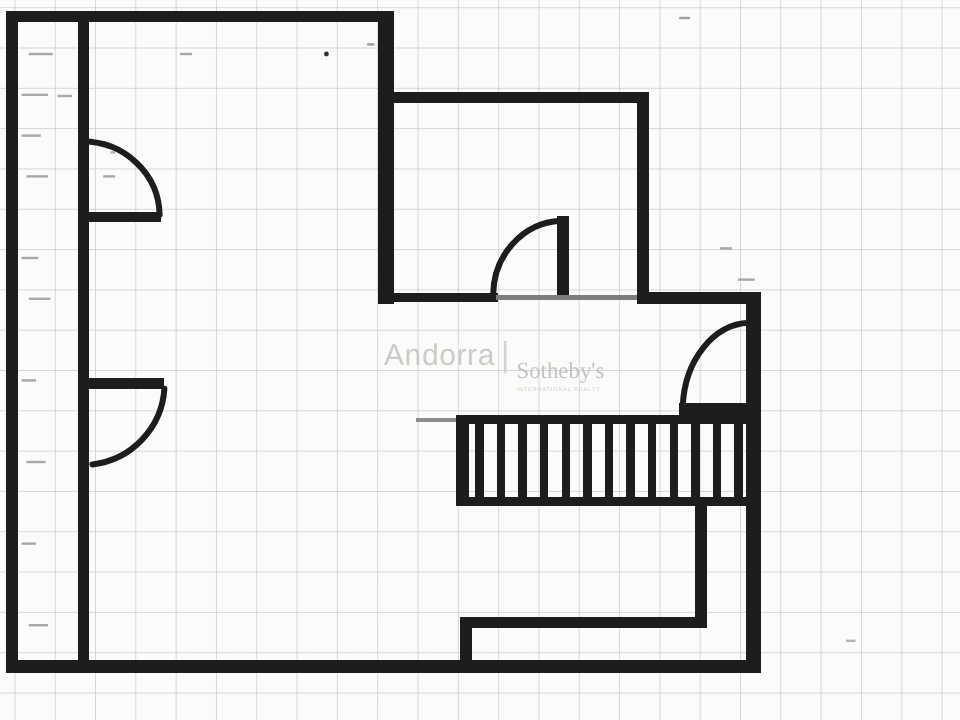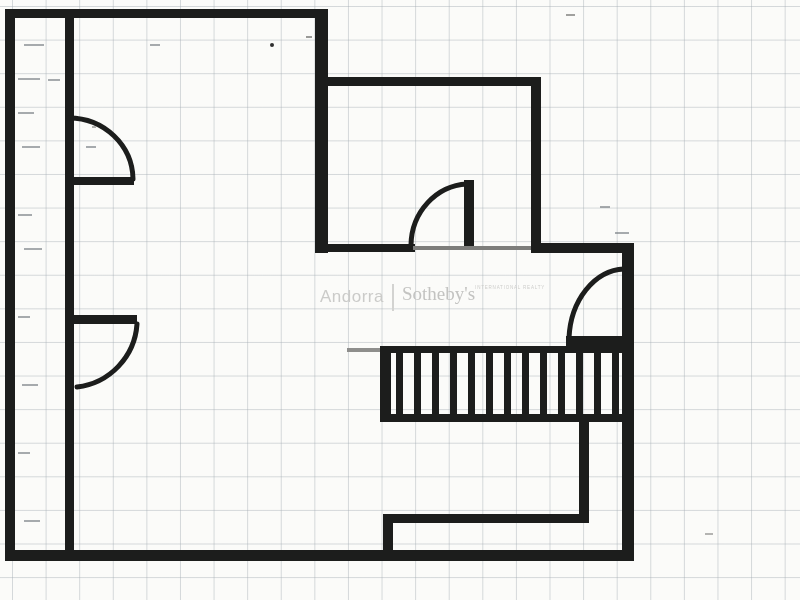--- a/index.html
+++ b/index.html
@@ -40,31 +40,31 @@
     position: absolute;
     left: 320px; top: 283px;
     display: flex;
     align-items: flex-start;
     gap: 8px;
     user-select: none;
     color: var(--wm, #c7c7c5);
   }
   .wm-left {
     font-family: "Liberation Sans", sans-serif;
-    font-size: 17px;
+    font-size: 25px;
     letter-spacing: 0.5px;
     line-height: 27px;
     color: #cbcbc9;
   }
   .wm-divider {
     width: 2px; height: 27px;
     background: #d3d3d1;
     margin-top: 1px;
   }
-  .wm-right { display: flex; flex-direction: row; }
+  .wm-right { display: flex; flex-direction: column; margin-top: 16px; }
   .wm-brand {
     font-family: "Liberation Serif", serif;
     font-size: 19px;
     line-height: 21px;
     color: #c3c3c1;
   }
   .wm-tagline {
     font-family: "Liberation Sans", sans-serif;
     font-size: 4.5px;
     letter-spacing: 0.8px;

